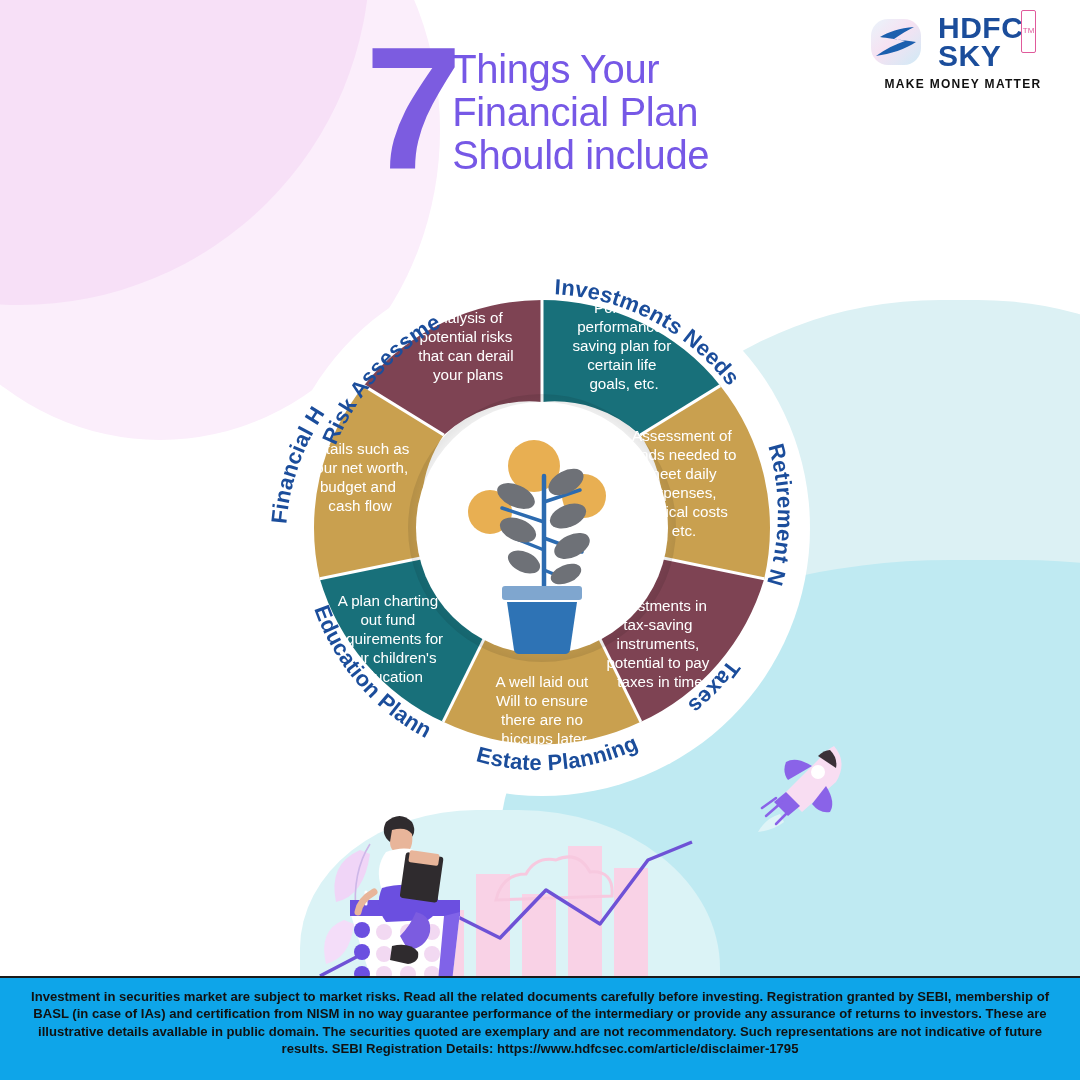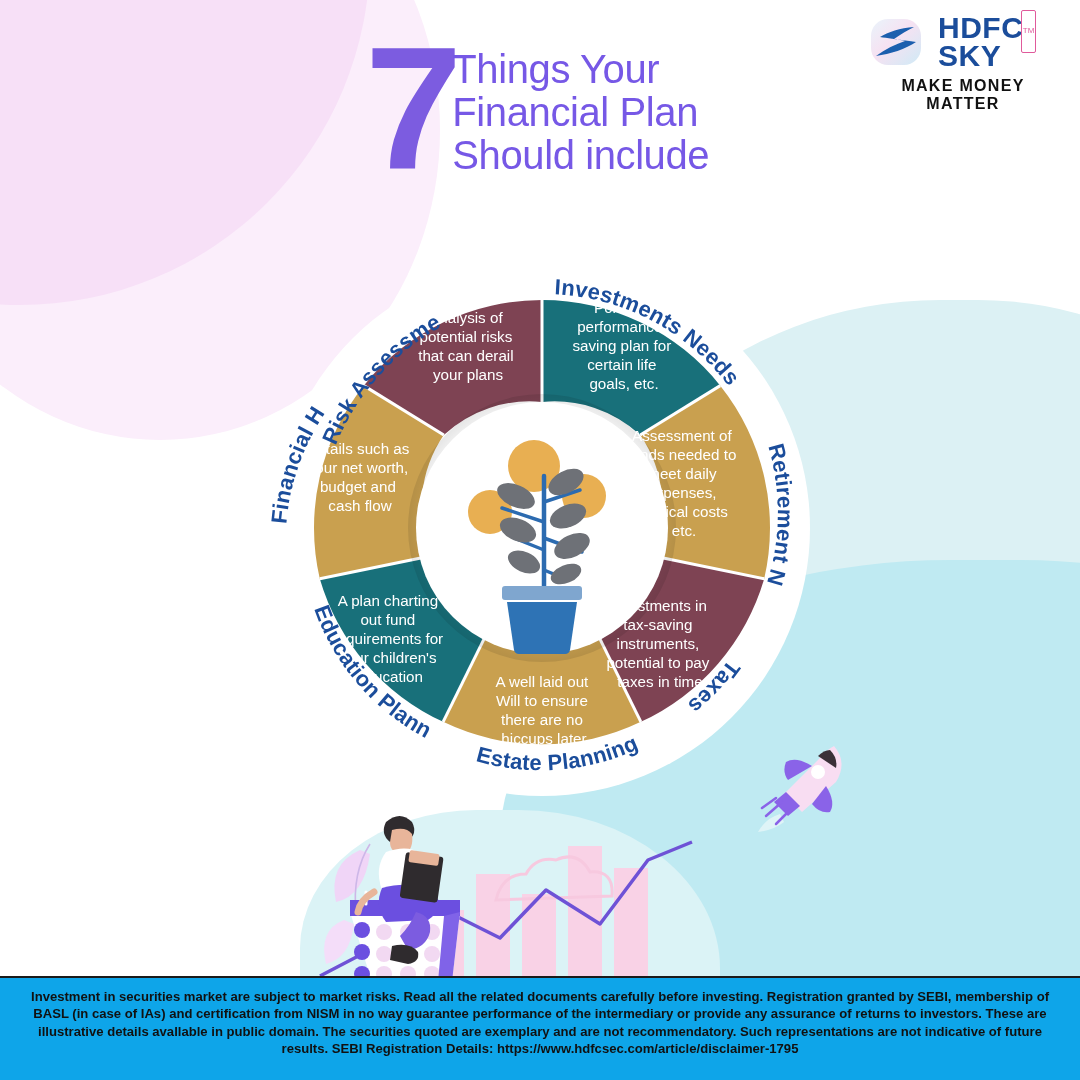--- a/index.html
+++ b/index.html
@@ -65,21 +65,21 @@
   .logo-text .l1, .logo-text .l2 {
     font-size:30px; font-weight:700; color:#1B4D9B; letter-spacing:0.5px;
     display:block;
   }
   .logo-tm {
     position:absolute; right:-13px; top:-4px; font-size:8px;
     color:#E05A9B; border:1px solid #E05A9B; border-radius:2px;
     padding:16px 1px; line-height:1.1;
   }
   .logo-tag {
-    margin-top:7px; font-size:16px; font-weight:700;
+    margin-top:7px; font-size:12px; font-weight:700;
     letter-spacing:1.3px; color:#111; text-align:center;
   }
 
   
   .wheel { position:absolute; left:232px; top:228px; width:620px; height:604px; }
   .wheel svg { display:block; width:620px; height:604px; overflow:visible; }
 
   .seg-text { font-family:"Liberation Sans", sans-serif; font-size:15.2px; fill:#ffffff; }
   .outer-label {
     font-family:"Liberation Sans", sans-serif; font-size:22px;

